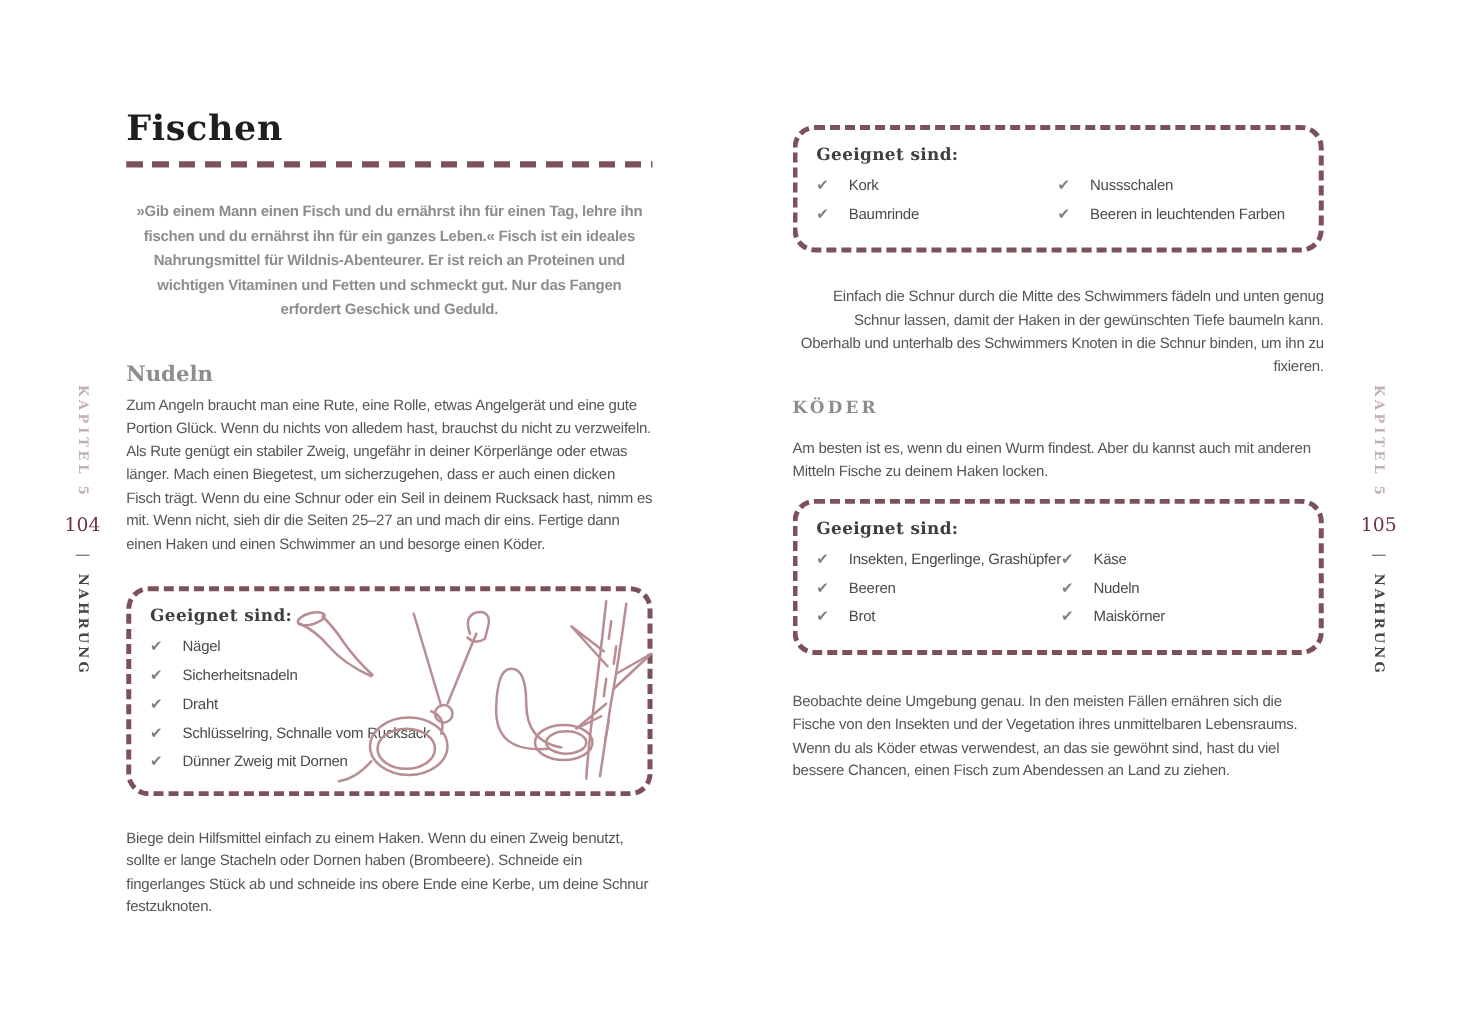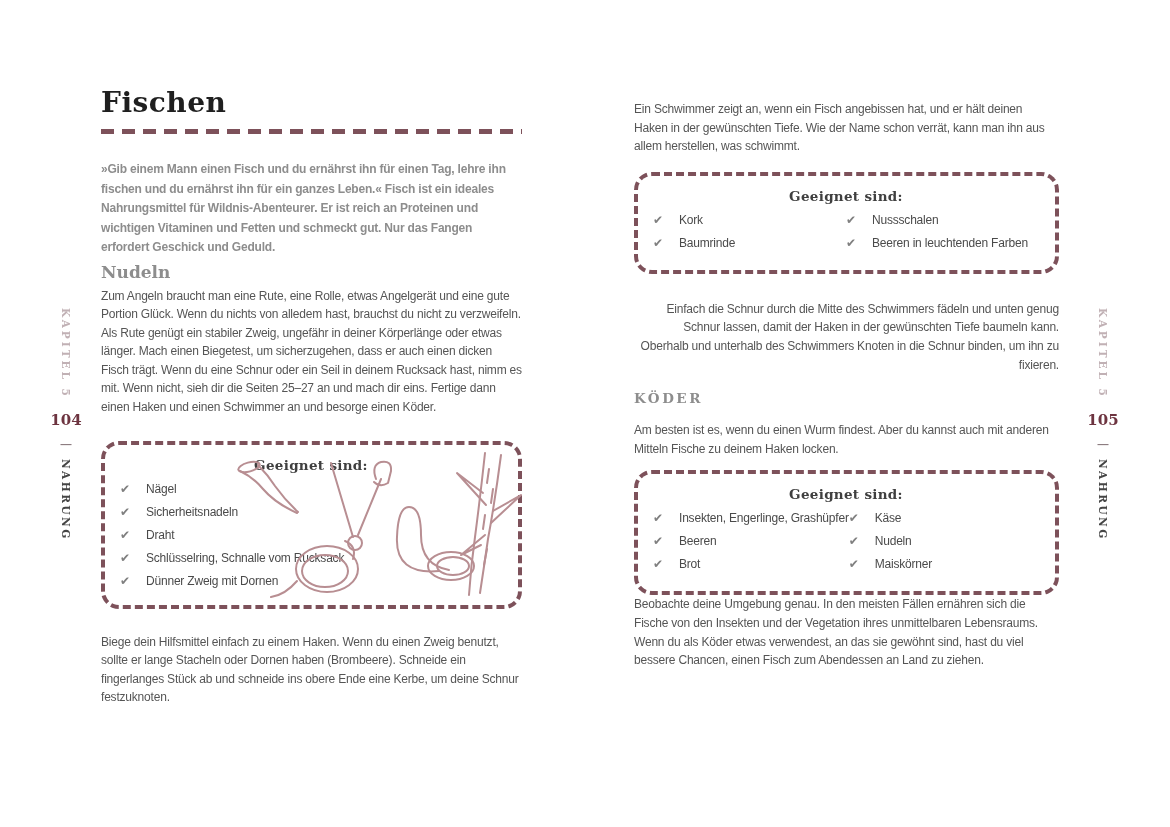--- a/index.html
+++ b/index.html
@@ -14,52 +14,52 @@
   .page-col{position:absolute;}
   #left-page{left:101px;top:88px;width:421px;}
   #right-page{left:634px;top:100px;width:425px;}
 
   .book-title{font-family:"DejaVu Serif",serif;font-weight:bold;font-size:28px;line-height:30px;
     color:var(--ink);letter-spacing:.5px;margin-bottom:11px;}
   .dash-rule{height:5px;margin-bottom:26px;
     background:repeating-linear-gradient(90deg,var(--accent) 0 13px,transparent 13px 21px);}
 
   .intro{font-size:12px;font-weight:bold;letter-spacing:-.2px;line-height:19.5px;
-    color:var(--heading-gray);margin-bottom:4px;}
+    color:var(--heading-gray);margin-bottom:32px;text-align:center;}
 
   .h-sub{font-family:"DejaVu Serif",serif;font-weight:bold;font-size:17px;
     color:var(--heading-gray);margin-bottom:5px;}
   .h-small{font-family:"DejaVu Serif",serif;font-weight:bold;font-size:13.5px;
     letter-spacing:2.5px;color:var(--heading-gray);margin-bottom:9px;}
 
   .body-text{font-size:12px;letter-spacing:-.2px;line-height:18.6px;color:var(--body-gray);
     white-space:pre-line;}
   .mb-lg{margin-bottom:24px;} .mb-md{margin-bottom:16px;} .mb-sm{margin-bottom:12px;margin-top:15px;}
 
   .dashed-box{position:relative;border:4px dashed var(--accent);border-radius:18px;
     padding:12px 16px 12px 15px;background:#fff;}
   .box-title{font-family:"DejaVu Serif",serif;font-weight:bold;font-size:13.5px;
-    color:#3f3f3f;margin-bottom:8px;letter-spacing:.3px;text-align:center;}
+    color:#3f3f3f;margin-bottom:8px;letter-spacing:.3px;}
   ul.check-list{list-style:none;}
   ul.check-list li{display:flex;gap:13px;align-items:baseline;margin-bottom:6px;line-height:17px;}
   .chk{color:var(--check-gray);font-size:12px;flex:0 0 13px;}
   .item-label{font-size:12px;letter-spacing:-.2px;color:var(--item-gray);white-space:nowrap;}
   .cols{display:flex;} .cols .col{flex:1;}
 
   #haken-box{height:168px;}
   #haken-art{position:absolute;left:122px;top:4px;width:296px;height:154px;}
   #haken-art path,#haken-art ellipse,#haken-art circle{fill:none;stroke:var(--art);
     stroke-width:2;stroke-linecap:round;stroke-linejoin:round;}
 
   .rail{position:absolute;top:308px;width:44px;display:flex;flex-direction:column;
     align-items:center;gap:12px;}
   #left-rail{left:44px;} #right-rail{left:1081px;}
   .rail-chapter{writing-mode:vertical-rl;font-family:"DejaVu Serif",serif;font-weight:bold;
     font-size:10.5px;letter-spacing:3px;color:var(--rail-chapter);}
-  .rail-page{font-family:"DejaVu Serif",serif;font-weight:bold;font-size:15px;color:var(--rail-page);}
+  .rail-page{font-family:"DejaVu Serif",serif;font-weight:normal;font-size:15px;color:var(--rail-page);}
   .rail-sep{font-size:11px;font-weight:bold;color:var(--rail-sep);line-height:6px;}
   .rail-section{writing-mode:vertical-rl;font-family:"DejaVu Serif",serif;font-weight:bold;
     font-size:10.5px;letter-spacing:2.5px;color:var(--rail-section);}
 </style>
 </head>
 <body>
 
 <div class="rail" id="left-rail">
   <span class="rail-chapter">KAPITEL 5</span>
   <span class="rail-page">104</span>
@@ -140,21 +140,20 @@
         <path d="M258 86 L234 106 L254 96"></path>
         <path d="M262 20 L260 34 M266 40 L264 54 M258 66 L256 80 M260 100 L257 116"></path>
       </g>
     </svg>
   </div>
 
   <p class="body-text" style="margin-top:24px;">Biege dein Hilfsmittel einfach zu einem Haken. Wenn du einen Zweig benutzt, sollte er lange Stacheln oder Dornen haben (Brombeere). Schneide ein fingerlanges Stück ab und schneide ins obere Ende eine Kerbe, um deine Schnur festzuknoten.</p>
 </div>
 
 <div class="page-col" id="right-page">
-  <p class="body-text mb-md">Ein Schwimmer zeigt an, wenn ein Fisch angebissen hat, und er hält deinen Haken in der gewünschten Tiefe. Wie der Name schon verrät, kann man ihn aus allem herstellen, was schwimmt.</p>
 
   <div class="dashed-box">
     <div class="box-title">Geeignet sind:</div>
     <div class="cols">
       <ul class="check-list col">
           <li>
           <span class="chk">✔</span>
           <span class="item-label">Kork</span>
         </li>
           <li>
@@ -207,14 +206,14 @@
           <span class="item-label">Nudeln</span>
         </li>
           <li>
           <span class="chk">✔</span>
           <span class="item-label">Maiskörner</span>
         </li>
         </ul>
     </div>
   </div>
 
-  <p class="body-text" style="">Beobachte deine Umgebung genau. In den meisten Fällen ernähren sich die Fische von den Insekten und der Vegetation ihres unmittelbaren Lebensraums. Wenn du als Köder etwas verwendest, an das sie gewöhnt sind, hast du viel bessere Chancen, einen Fisch zum Abendessen an Land zu ziehen.</p>
+  <p class="body-text" style="margin-top:28px;">Beobachte deine Umgebung genau. In den meisten Fällen ernähren sich die Fische von den Insekten und der Vegetation ihres unmittelbaren Lebensraums. Wenn du als Köder etwas verwendest, an das sie gewöhnt sind, hast du viel bessere Chancen, einen Fisch zum Abendessen an Land zu ziehen.</p>
 </div>
 
 </body></html>

